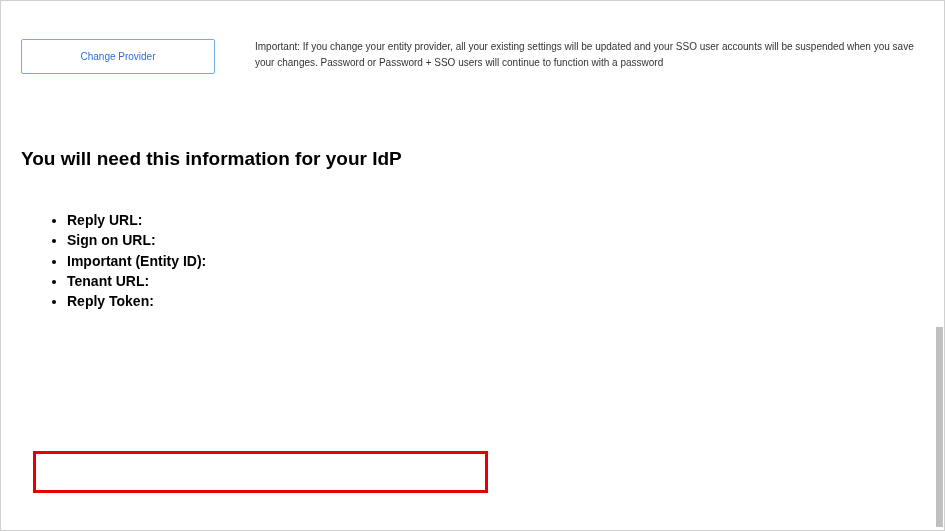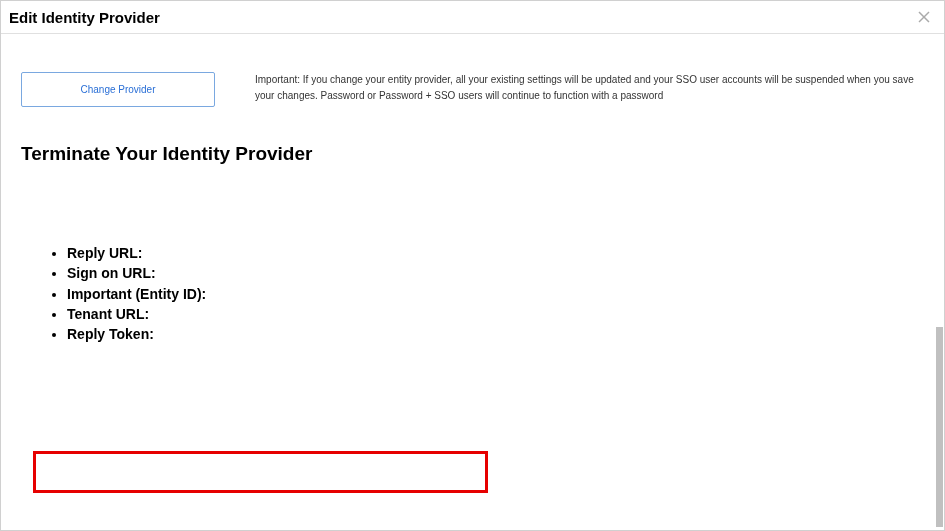--- a/index.html
+++ b/index.html
@@ -98,42 +98,33 @@
       position: absolute;
       left: 0;
       width: 7px;
       background: #c0c0c0;
     }
   </style>
 </head>
 <body>
 
 <div class="dialog">
-  <div class="dialog-header">
-    <div class="dialog-title">Edit Identity Provider</div>
-    <div class="close-icon">
-      <svg viewBox="0 0 16 16" fill="none" stroke="currentColor" stroke-width="1.5">
-        <line x1="3" y1="3" x2="13" y2="13"></line>
-        <line x1="13" y1="3" x2="3" y2="13"></line>
-      </svg>
-    </div>
-  </div>
 
   <div class="dialog-body">
 
     <div class="section-row">
       <button class="btn-outline">Change Provider</button>
       <div class="important-text">Important: If you change your entity provider, all your existing settings will be updated and your SSO user accounts will be suspended when you save your changes. Password or Password + SSO users will continue to function with a password</div>
     </div>
 
-    <h2 class="section-heading">Terminate Your Identity Provider</h2>
 
     <div class="section-row">
     </div>
 
+    <h2 class="section-heading">You will need this information for your IdP</h2>
 
     <ul class="info-list">
       <li>Reply URL:</li>
       <li>Sign on URL:</li>
       <li>Important (Entity ID):</li>
       <li>Tenant URL:</li>
       <li>Reply Token:</li>
     </ul>
 
   </div>

